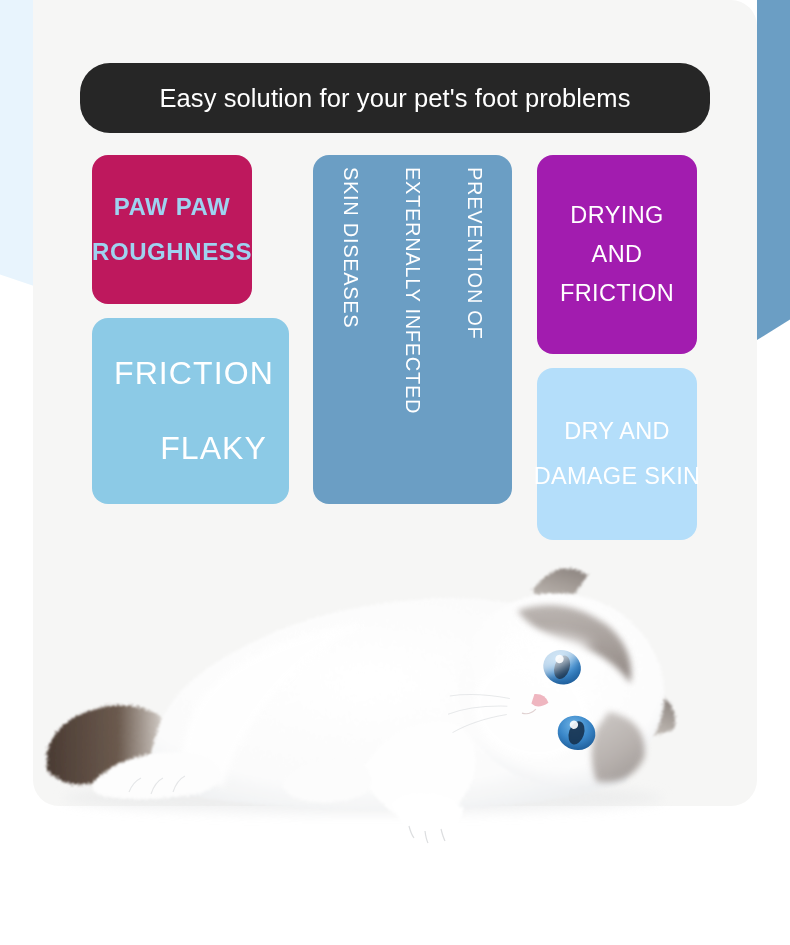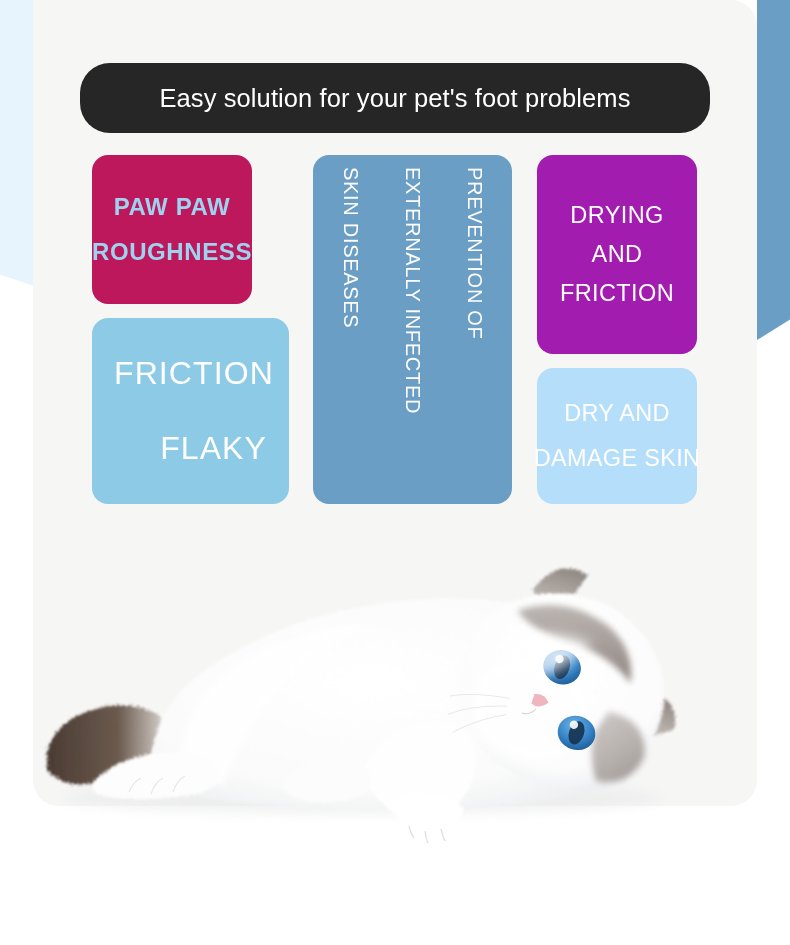--- a/index.html
+++ b/index.html
@@ -146,21 +146,21 @@
     font-size: 23.5px;
     font-weight: 400;
     letter-spacing: 0.4px;
     line-height: 1.66;
     text-align: center;
     white-space: nowrap;
   }
 
   .card-flaky {
     left: 537px; top: 368px;
-    width: 160px; height: 136px;
+    width: 160px; height: 172px;
     background: #b4defa;
     align-items: center;
     padding: 0 4px;
   }
   .card-flaky .line {
     color: #ffffff;
     font-size: 23.5px;
     font-weight: 400;
     letter-spacing: 0.3px;
     line-height: 1.92;

